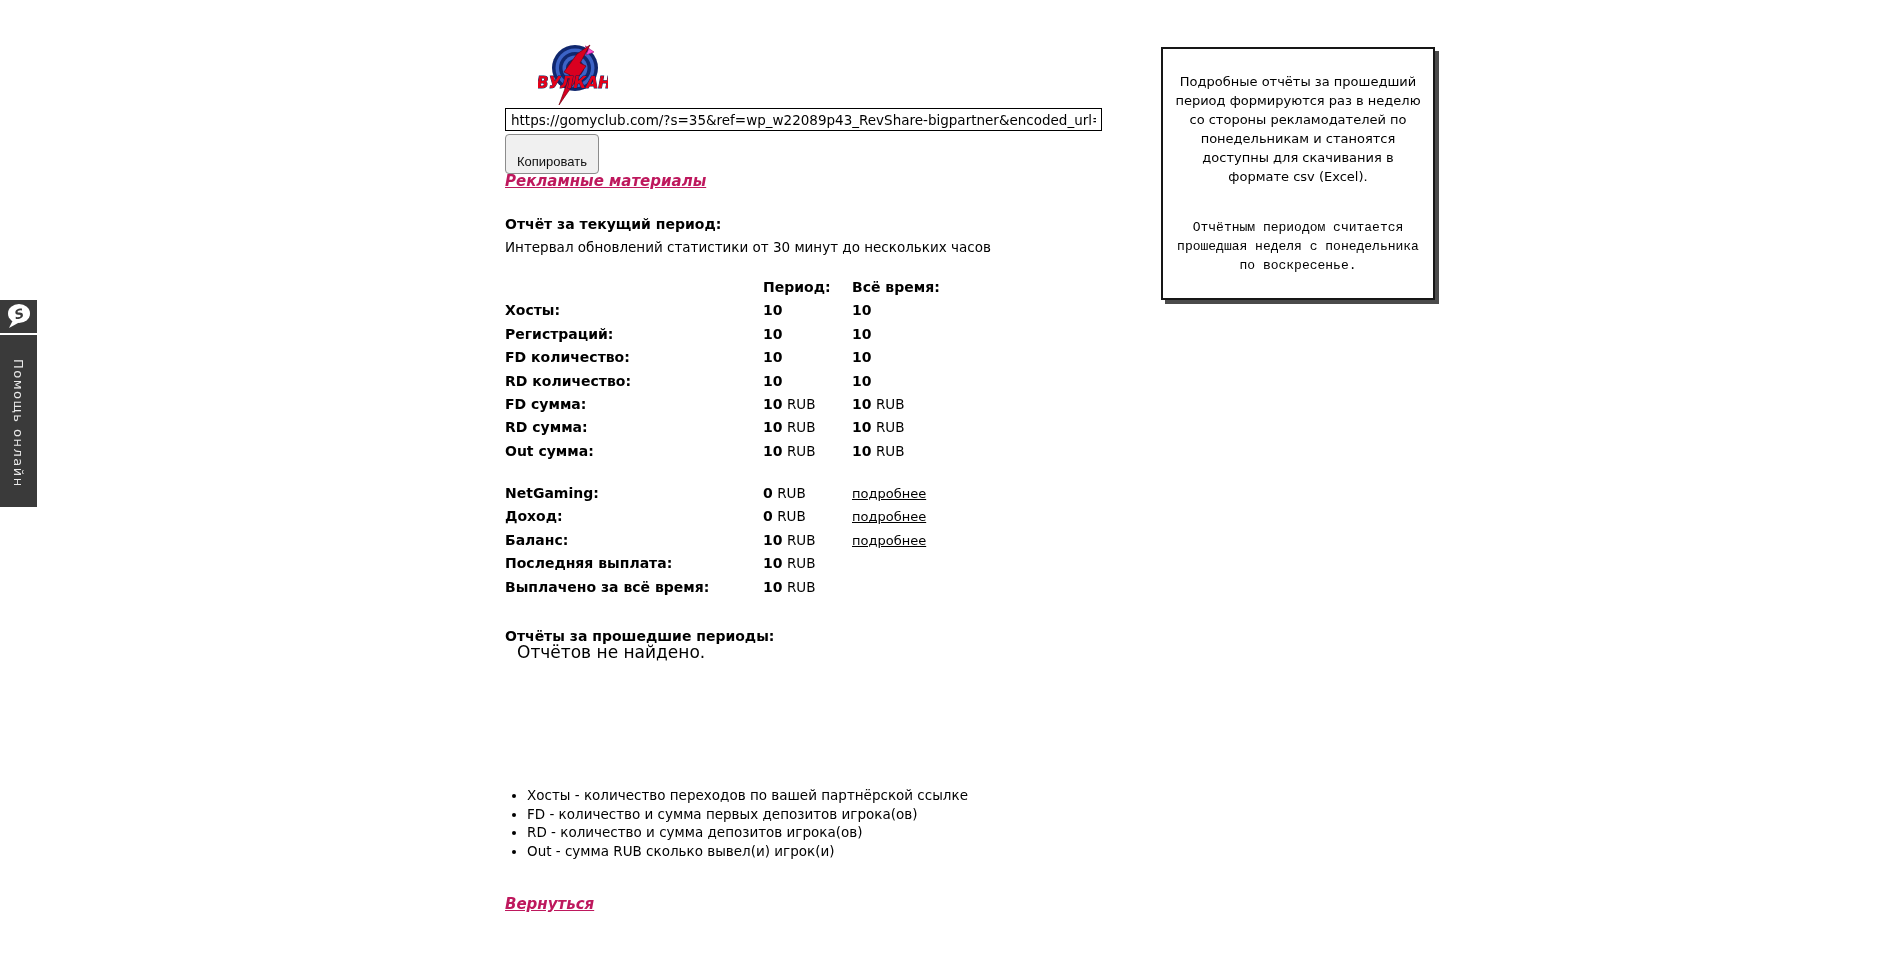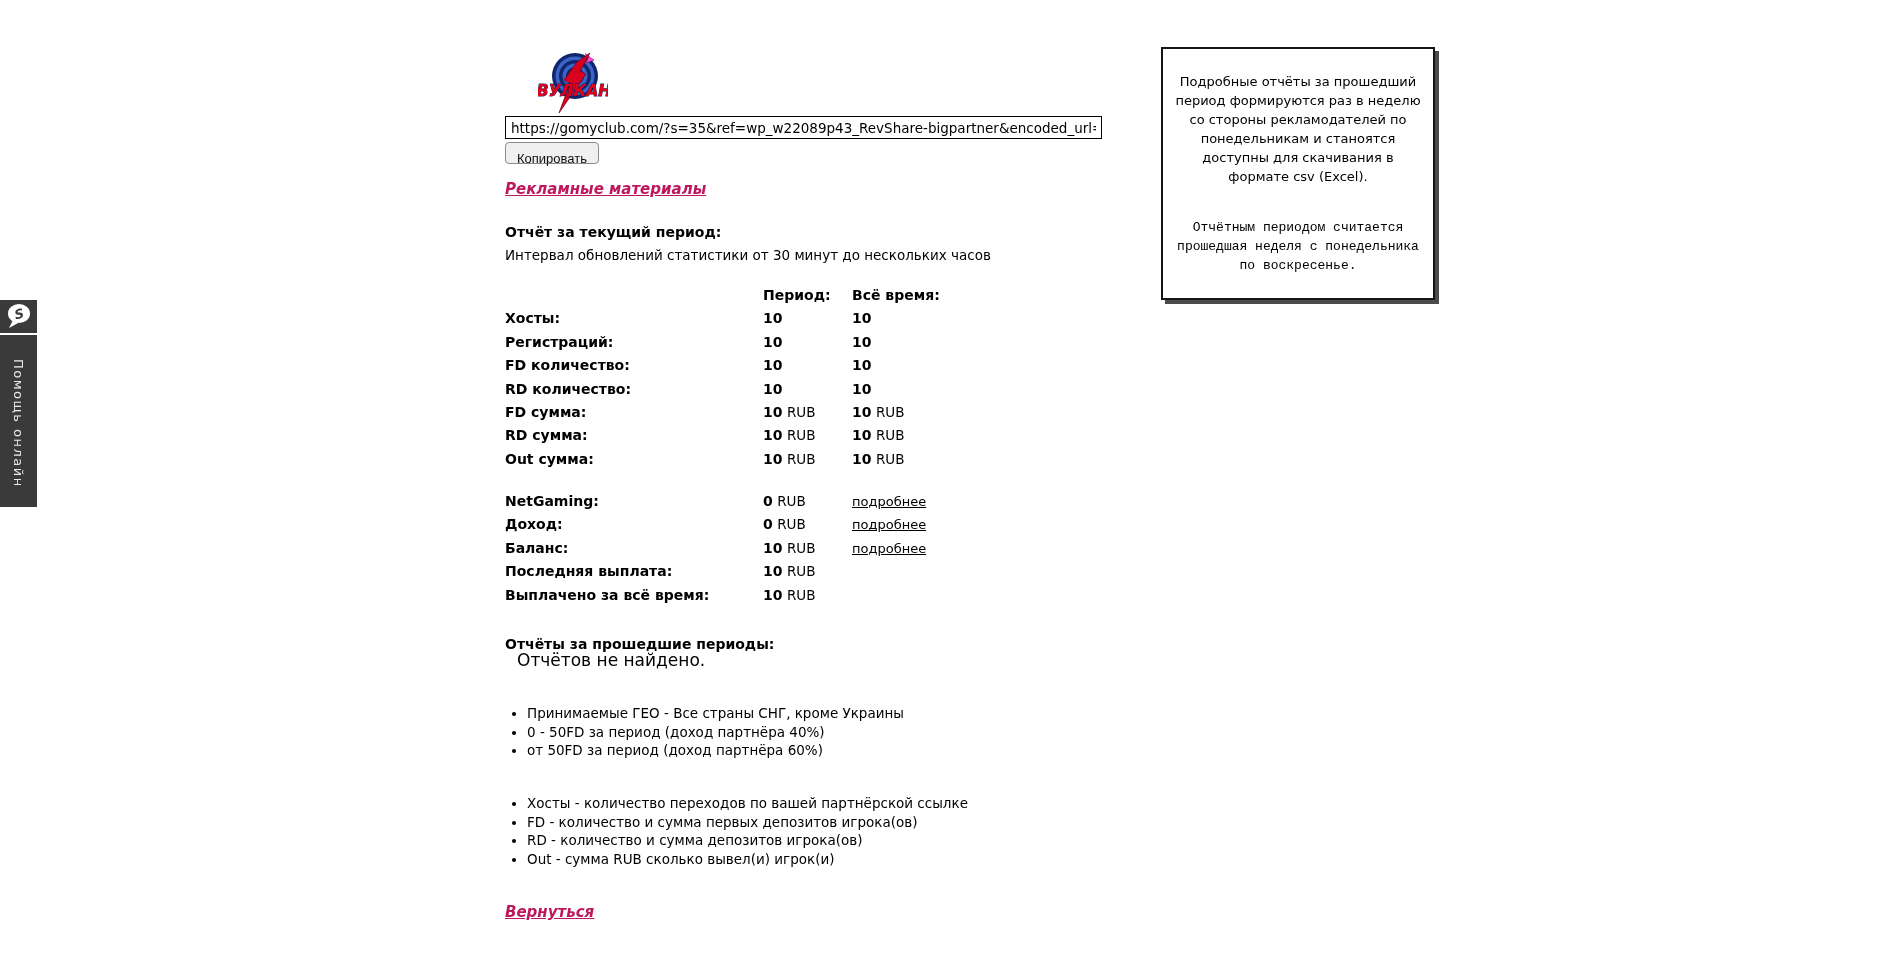--- a/index.html
+++ b/index.html
@@ -4,31 +4,31 @@
 <style>
   * { box-sizing: border-box; }
   html,body { margin:0; padding:0; }
   body {
     width:1903px; height:955px; position:relative; overflow:hidden;
     background:#ffffff; color:#000;
     font-family:"DejaVu Sans", sans-serif; font-size:14px;
   }
 
   
-  .main { position:absolute; left:505px; top:12px; width:640px; height:681px; }
+  .main { position:absolute; left:505px; top:4px; width:640px; height:681px; }
 
   .logo-wrap { position:absolute; left:33px; top:38px; width:70px; height:66px; }
 
   .url-input {
     position:absolute; left:0; top:104px; width:597px; height:23px;
     border:1px solid #000; background:#fff; padding:1px 5px;
     font-family:"DejaVu Sans", sans-serif; font-size:13.5px; border-radius:0;
   }
   .copy-btn {
-    position:absolute; left:0; top:130px; height:22px; padding:8px 11px;
+    position:absolute; left:0; top:130px; height:22px; padding:19px 11px;
     font-family:"Liberation Sans", sans-serif; font-size:13px;
     background:#f0f0f0; border:1px solid #8c8c8c; border-radius:4px; color:#111;
     cursor:pointer;
   }
 
   .red-link {
     color:#be185d; font-weight:bold; font-style:italic;
     text-decoration:underline; font-size:15px; cursor:pointer;
   }
   .materials { position:absolute; left:0; top:168px; }
@@ -180,25 +180,20 @@
     <div class="grid-row">
       <span class="lbl">Выплачено за всё время:</span>
       <span><b class="num">10</b> <span class="unit">RUB</span></span>
       <span></span>
     </div>
   </div>
 
   <div class="sec-head rep-head">Отчёты за прошедшие периоды:</div>
   <div class="rep-empty">Отчётов не найдено.</div>
 
-  <ul class="blist terms">
-    <li>Принимаемые ГЕО - Все страны СНГ, кроме Украины</li>
-    <li>0 - 50FD за период (доход партнёра 40%)</li>
-    <li>от 50FD за период (доход партнёра 60%)</li>
-  </ul>
 
   <ul class="blist gloss">
     <li>Хосты - количество переходов по вашей партнёрской ссылке</li>
     <li>FD - количество и сумма первых депозитов игрока(ов)</li>
     <li>RD - количество и сумма депозитов игрока(ов)</li>
     <li>Out - сумма RUB сколько вывел(и) игрок(и)</li>
   </ul>
 
   <a class="red-link back">Вернуться</a>
 </div>

